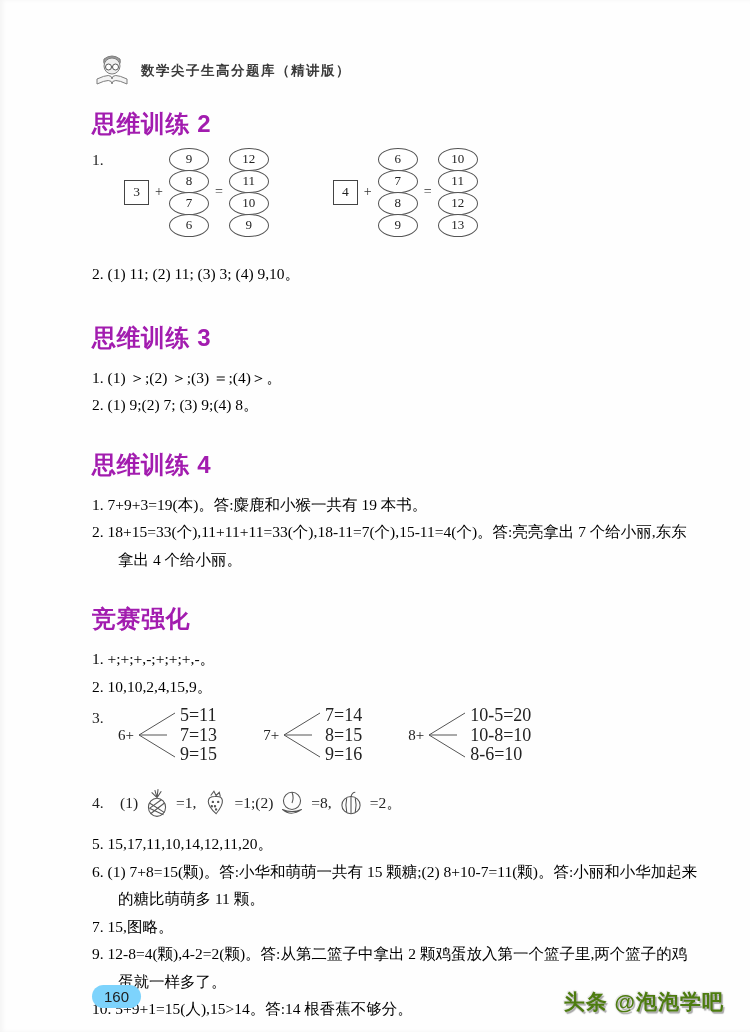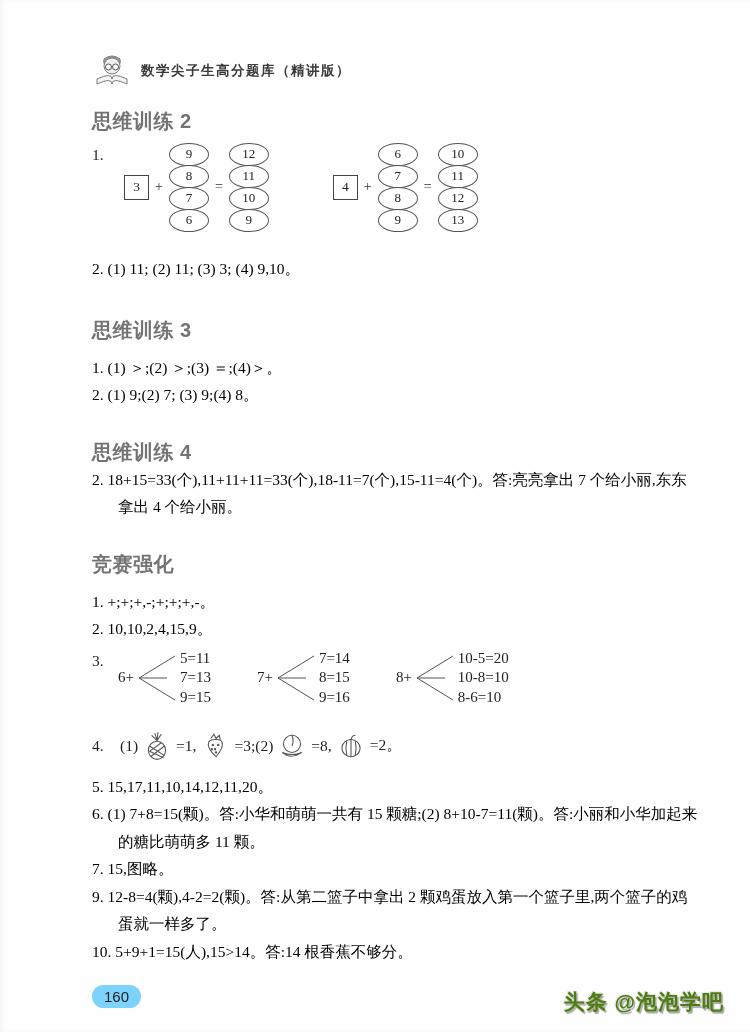--- a/index.html
+++ b/index.html
@@ -13,21 +13,21 @@
   .content { padding:50px 49px 0 92px; }
 
   
   .header { display:flex; align-items:center; gap:9px; height:42px; }
   .mascot { width:40px; height:40px; flex:0 0 auto; }
   .book-title { font-size:13.5px; font-weight:bold; letter-spacing:1.5px; color:#3a3a3a; }
 
   
   .sec-title {
     font-family:"Liberation Sans", sans-serif;
-    font-size:20px; font-weight:bold; color:#737373; letter-spacing:0.5px;
+    font-size:24px; font-weight:bold; color:#a21caf; letter-spacing:0.5px;
   }
   .mt16{margin-top:16px;} .mt14{margin-top:14px;} .mt10{margin-top:10px;}
   .mt30{margin-top:30px;} .mt34{margin-top:34px;} .mt8{margin-top:8px;}
 
   
   .item {
     font-size:15.5px; line-height:27.5px; color:#000000;
     padding-left:26px; text-indent:-26px;
   }
 
@@ -48,21 +48,21 @@
     font-size:13px; margin:-0.5px 0;
   }
 
   
   .fork-row { display:flex; align-items:flex-start; margin-top:6px; height:70px; }
   .fork { display:flex; align-items:center; }
   .fork + .fork { margin-left:46px; }
   .fork-prefix { font-size:15px; }
   .fork-svg { width:40px; height:58px; margin:0 3px; }
   .fork-branches { display:flex; flex-direction:column; }
-  .fork-branches span { font-size:15px; line-height:19.5px; }
+  .fork-branches span { font-size:18px; line-height:19.5px; }
 
   
   .fruit-line { display:flex; align-items:center; margin-top:8px; height:38px; font-size:15.5px; }
   .fruit-line .seg { margin:0 2px; }
   .fruit-icon { width:30px; height:30px; margin:0 2px; flex:0 0 auto; }
 
   
   .page-badge {
     position:absolute; left:92px; bottom:24px;
     background:#7dd3fc; color:#1d1d1d; font-family:"Liberation Sans", sans-serif;
@@ -135,20 +135,21 @@
       </div>
     </div>
 
     <div class="item mt14">2. (1) 11; (2) 11; (3) 3; (4) 9,10。</div>
 
     <div class="sec-title mt34">思维训练 3</div>
     <div class="item mt10">1. (1) ＞;(2) ＞;(3) ＝;(4)＞。</div>
     <div class="item">2. (1) 9;(2) 7; (3) 9;(4) 8。</div>
 
     <div class="sec-title mt30">思维训练 4</div>
+    <div class="item mt10">1. 7+9+3=19(本)。答:麋鹿和小猴一共有 19 本书。</div>
     <div class="item">2. 18+15=33(个),11+11+11=33(个),18-11=7(个),15-11=4(个)。答:亮亮拿出 7 个给小丽,东东拿出 4 个给小丽。</div>
 
     <div class="sec-title mt30">竞赛强化</div>
     <div class="item mt10">1. +;+;+,-;+;+;+,-。</div>
     <div class="item">2. 10,10,2,4,15,9。</div>
 
     <div class="fork-row">
       <span class="item-no">3.</span>
 
       <div class="fork">
@@ -210,21 +211,21 @@
 
       <svg class="fruit-icon" viewBox="0 0 28 28" fill="none" stroke="#555" stroke-width="1">
         <path d="M14 8 C22 7 24 13 15 24 C5 15 6 8 14 8 Z"></path>
         <path d="M10 7 L13 3 L15 7 L18 4 L19 8"></path>
         <circle cx="12" cy="13" r="0.6" fill="#555"></circle>
           <circle cx="17" cy="13" r="0.6" fill="#555"></circle>
         <circle cx="14" cy="17" r="0.6" fill="#555"></circle>
           <circle cx="11" cy="17" r="0.6" fill="#555"></circle>
         <circle cx="15" cy="20" r="0.6" fill="#555"></circle>
       </svg>
-      <span class="seg">=3;(2)</span>
+      <span class="seg">=1;(2)</span>
 
       <svg class="fruit-icon" viewBox="0 0 28 28" fill="none" stroke="#555" stroke-width="1">
         <circle cx="14" cy="12" r="8"></circle>
         <path d="M14 4 Q16 9 14 14"></path>
         <path d="M5 20 Q13 27 23 20 Q14 24 5 20 Z"></path>
       </svg>
       <span class="seg">=8,</span>
 
       <svg class="fruit-icon" viewBox="0 0 28 28" fill="none" stroke="#555" stroke-width="1">
         <ellipse cx="14" cy="16" rx="8.5" ry="8"></ellipse>

